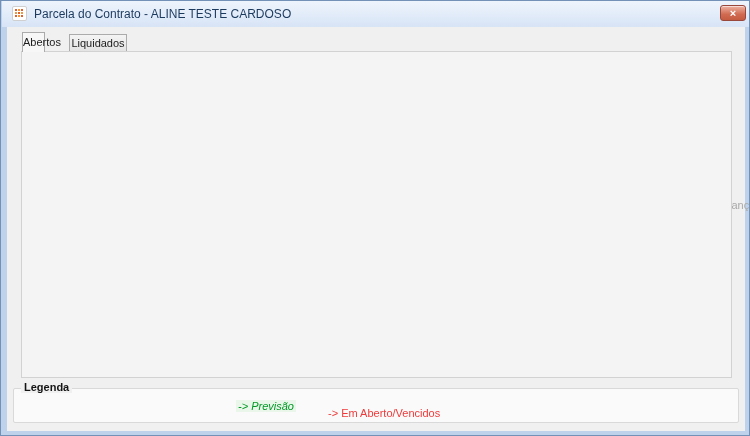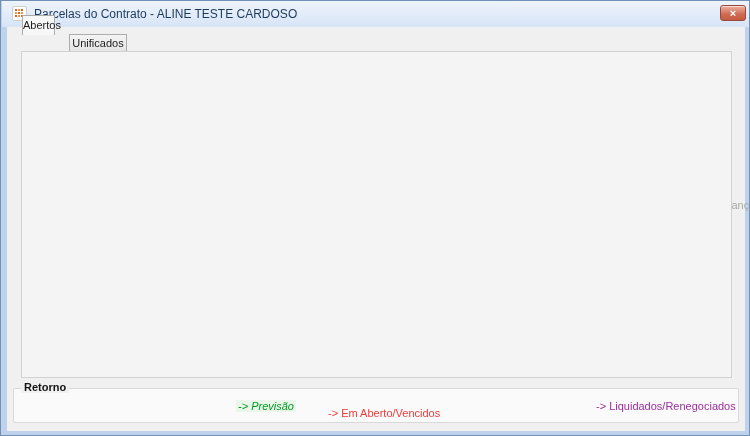--- a/index.html
+++ b/index.html
@@ -64,28 +64,28 @@
   .legend-item.hl { background:#ebf6eb; padding:0 2px;font-style:italic; }
 </style>
 </head>
 <body>
 
 <div class="window">
   <div class="titlebar">
     <span class="app-icon">
         <span class="dots"></span>
       </span>
-    <span class="title-text">Parcelas do Contrato - ALINE TESTE CARDOSO</span>
+    <span class="title-text">Parcela do Contrato - ALINE TESTE CARDOSO</span>
     <span class="close-btn">×</span>
   </div>
 
   <div class="client"></div>
 
-  <div class="tab active abs" style="left:21px; top:14px; width:33px; height:20px; line-height:19px;">Abertos</div>
-  <div class="tab inactive abs" style="left:68px; top:33px; width:58px; height:18px; line-height:17px;">Unificados</div>
+  <div class="tab active abs" style="left:21px; top:31px; width:23px; height:20px; line-height:19px;">Abertos</div>
+  <div class="tab inactive abs" style="left:68px; top:33px; width:58px; height:18px; line-height:17px;">Liquidados</div>
   <div class="tab-panel"></div>
 
   <div class="lv">
     <div class="lv-main">
       <div class="lv-header">
         <div class="lv-hcell c1" style="text-align:left;">Parcela</div>
         <div class="lv-hcell c2" style="text-align:left;">Vcto. Orig</div>
         <div class="lv-hcell c3" style="text-align:left; border-right:none;">Vencimento</div>
       </div>
 
@@ -190,17 +190,16 @@
   </div>
 
   <div class="btn focused" style="left:208px; width:68px;"><span></span><span class="u">I</span><span>tens Parcela</span></div>
   <div class="btn" style="left:287px; width:64px;"><span></span><span class="u">G</span><span>erar Parcela</span></div>
   <div class="btn" style="left:367px; width:77px;"><span></span><span class="u">N</span><span>ota Promissória</span></div>
   <div class="btn disabled" style="left:452px; width:67px;"><span></span><span class="u">D</span><span>esvincular NF</span></div>
   <div class="btn" style="left:536px; width:65px;"><span></span><span class="u">C</span><span>ontábil</span></div>
   <div class="btn" style="left:618px; width:66px;"><span>C</span><span class="u">o</span><span>missões</span></div>
 
   <div class="legend-box"></div>
-  <span class="legend-title">Retorno</span>
+  <span class="legend-title">Legenda</span>
   <div class="legend-item hl" style="left: 235px; color: rgb(0, 154, 37);">-&gt; Previsão</div>
   <div class="legend-item" style="left: 327px; color: rgb(238, 58, 58); margin-top: 7px;">-&gt; Em Aberto/Vencidos</div>
-  <div class="legend-item" style="left: 595px; color: rgb(155, 47, 155);">-&gt; Liquidados/Renegociados</div>
 </div>
 
 </body></html>

